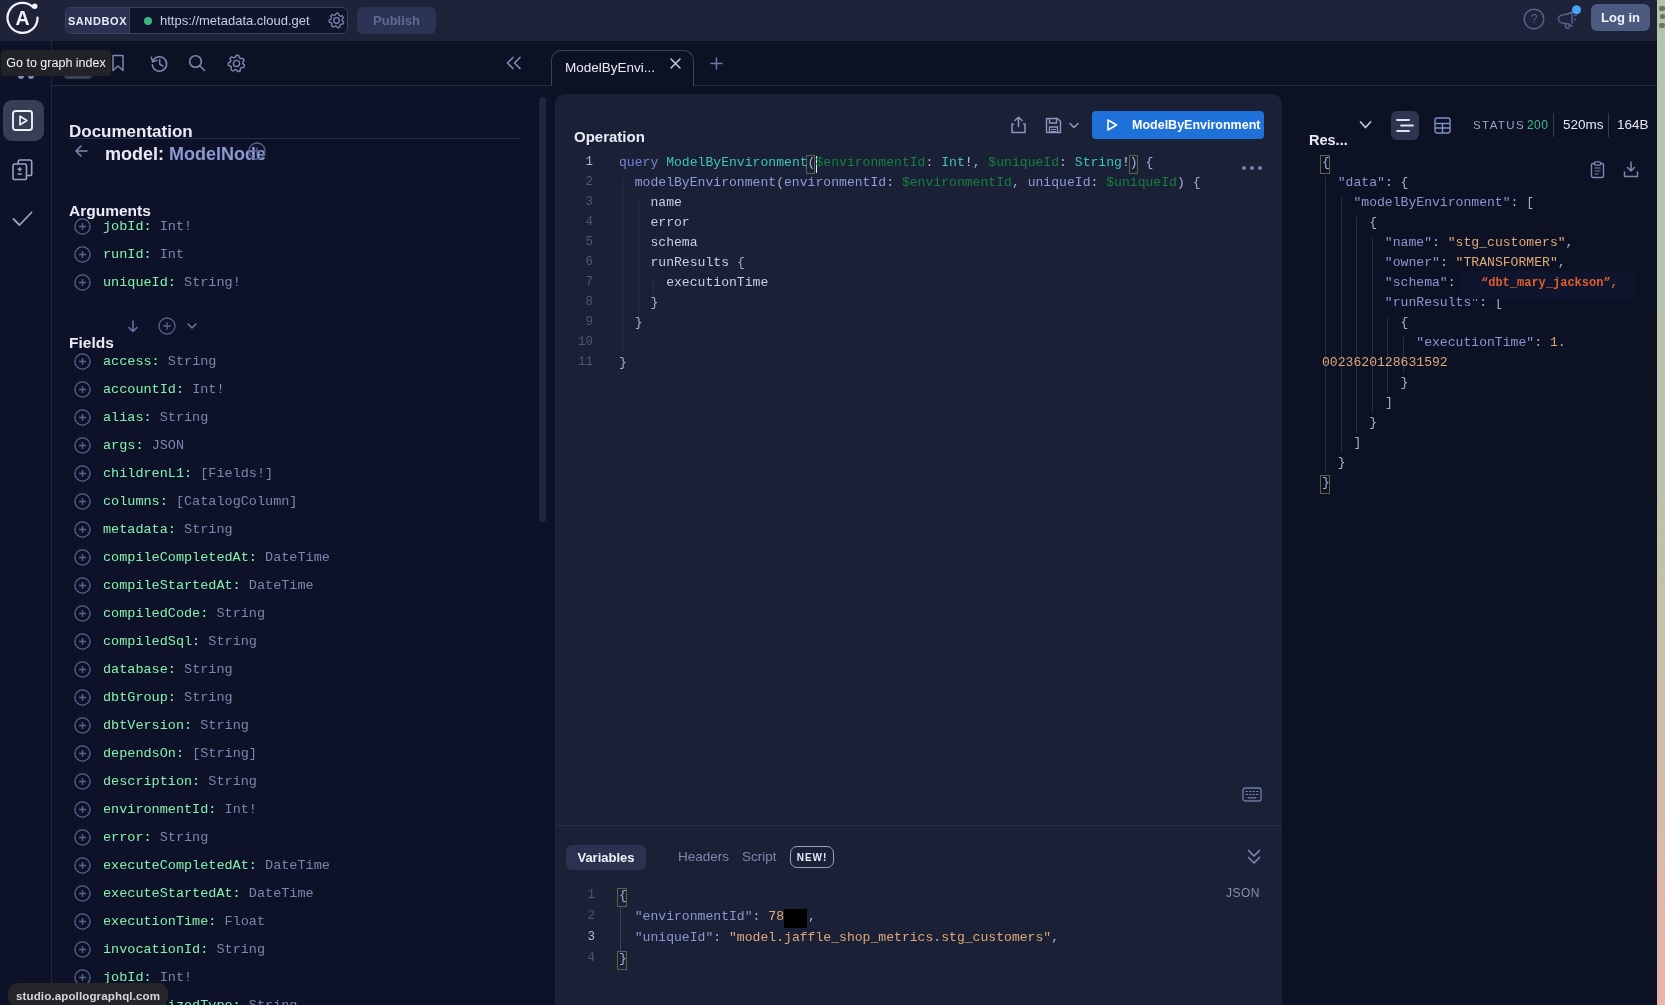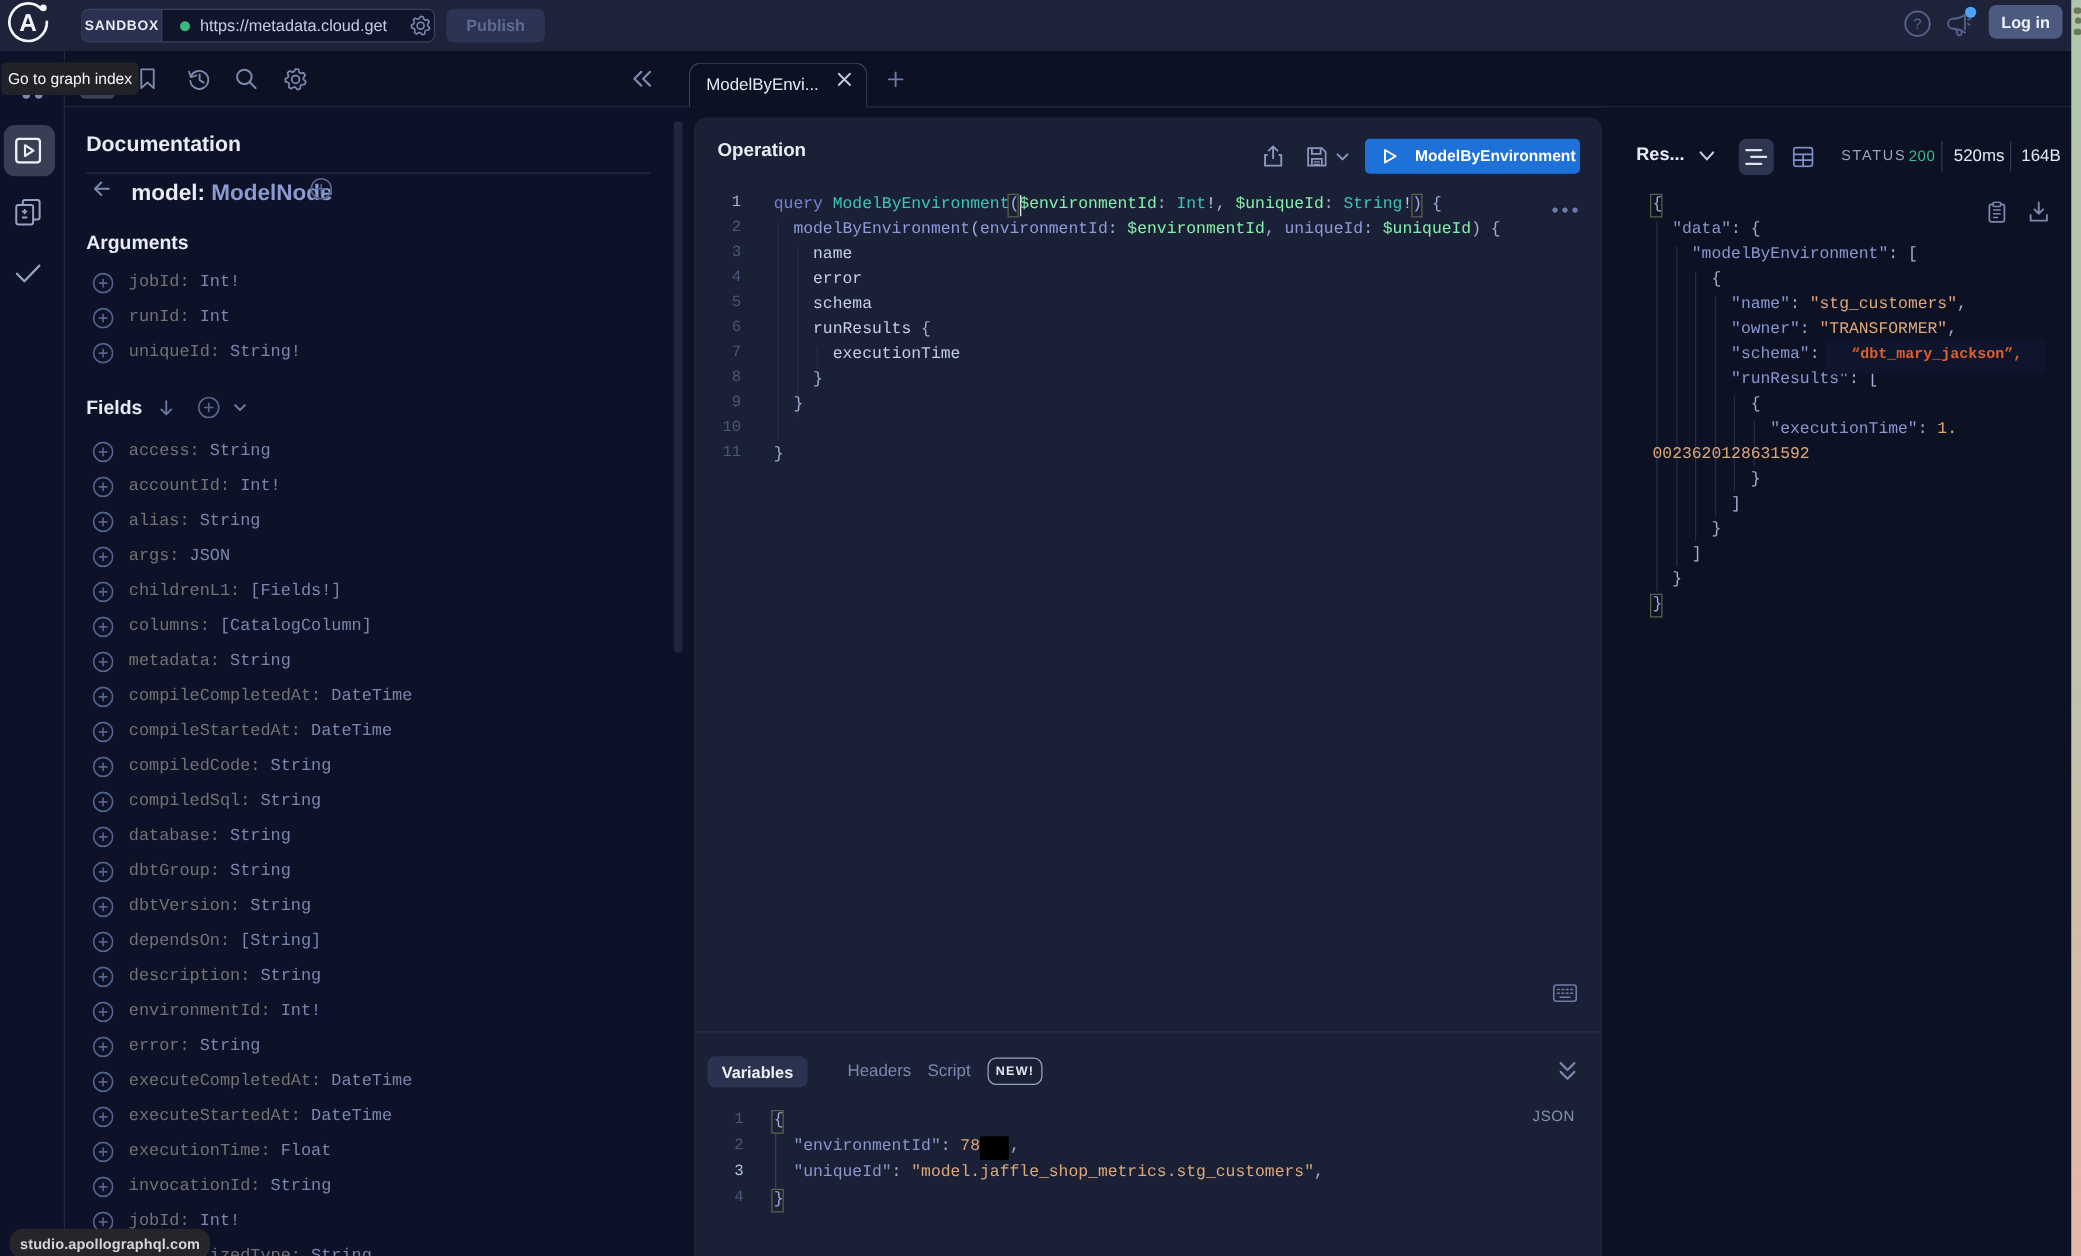--- a/index.html
+++ b/index.html
@@ -18,33 +18,33 @@
 #leftrail { left:0; top:41px; width:52px; height:964px; background:#0d1228; border-right:1px solid #20273f; }
 #railactive { left:3px; top:100px; width:41px; height:41px; background:#383e54; border-radius:9px; }
 
 #tabrow { left:52px; top:41px; width:1613px; height:45px; background:#0c1124; }
 .tabline { top:85px; height:1px; background:#242b47; }
 #hoverbtn { left:64px; top:51px; width:28px; height:28px; background:#3a4156; border-radius:4px; }
 #tab { left:551px; top:50px; width:143px; height:36px; border:1px solid #3a415e; border-bottom:none; border-radius:10px 10px 0 0; background:#0c1124; color:#e8ebf4; font-size:13.5px; }
 #tab span { position:absolute; left:13px; top:9px; }
 
 #docpanel { left:52px; top:86px; width:499px; height:919px; background:#0d1228; overflow:hidden; }
-.h1 { color:#e9ecf5; font-weight:bold; }
+.h1 { color:#e9ecf5; font-weight:bold;margin-top:16px; }
 .fieldrow { position:absolute; left:0; font-size:13.5px; font-family:"Liberation Mono", monospace; }
-.fname { color:#737373; }
+.fname { color:#86efac; }
 .ftype { color:#7b86ac; }
 #docscroll { left:539px; top:97px; width:7px; height:425px; background:#20263d; border-radius:3px; }
 
 #oppanel { left:555px; top:94px; width:727px; height:911px; background:#1a2035; border-radius:10px 10px 0 0; }
 #runbtn { left:1092px; top:111px; width:172px; height:28px; background:#1e71d9; border-radius:4px; color:#fff; font-weight:bold; font-size:13px; }
 .gut { position:absolute; font-family:"Liberation Mono", monospace; font-size:12.5px; color:#4c5677; text-align:right; width:20px; }
 .cl { position:absolute; font-family:"Liberation Mono", monospace; font-size:13.1px; white-space:pre; color:#a3aed2; }
 .kw { color:#7583d6; }
 .op-name { color:#3ec5b4; }
-.vr { color:#86efac; }
+.vr { color:#15803d; }
 .ty { color:#3ec5b4; }
 .fld { color:#8d9cdb; }
 .pln { color:#c5cde8; }
 .punc { color:#a3aed2; }
 .str { color:#dfa878; }
 .key { color:#8a97cf; }
 .guide { position:absolute; width:1px; background:#252c47; }
 .bbox { position:absolute; border:1px solid #5d624a; background:transparent; }
 
 #vartabs-active { left:566px; top:845px; width:80px; height:25px; background:#2b3250; border-radius:6px; color:#eef1f8; font-size:13px; font-weight:bold; display:flex; align-items:center; justify-content:center; }

